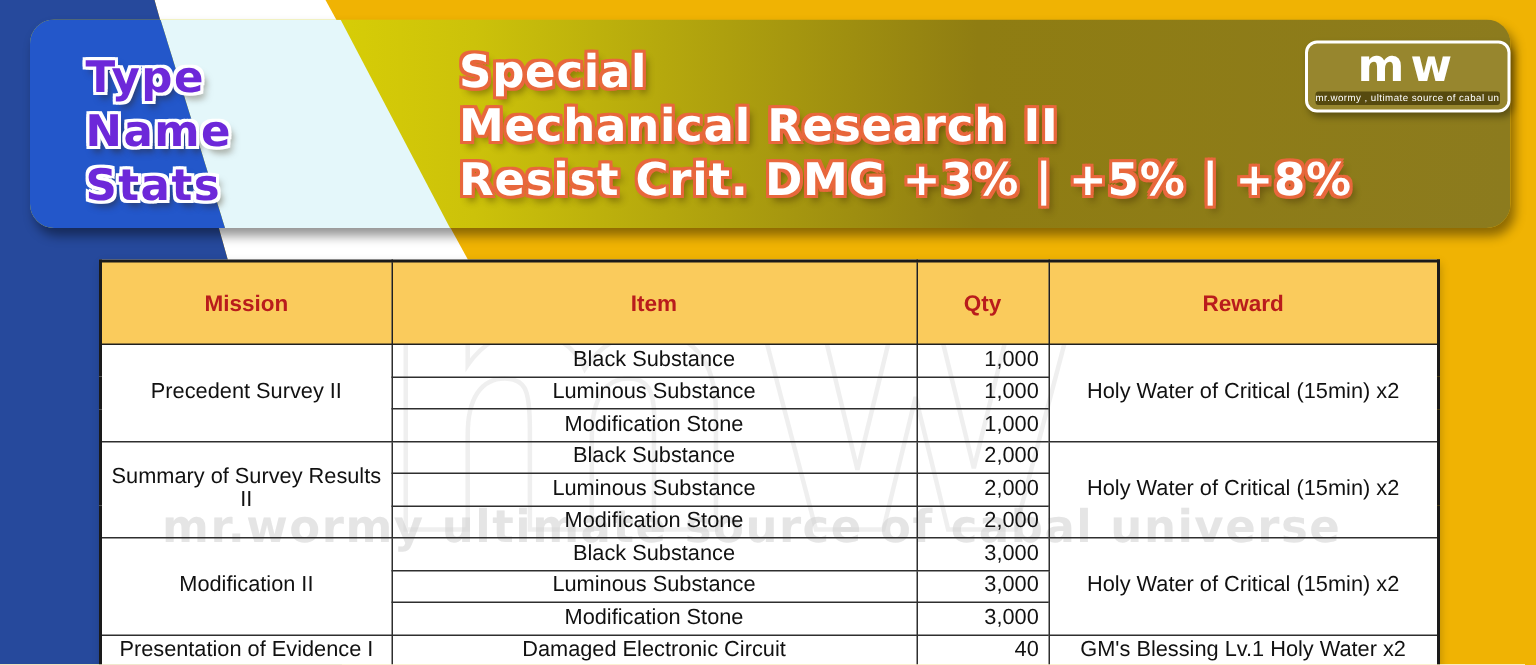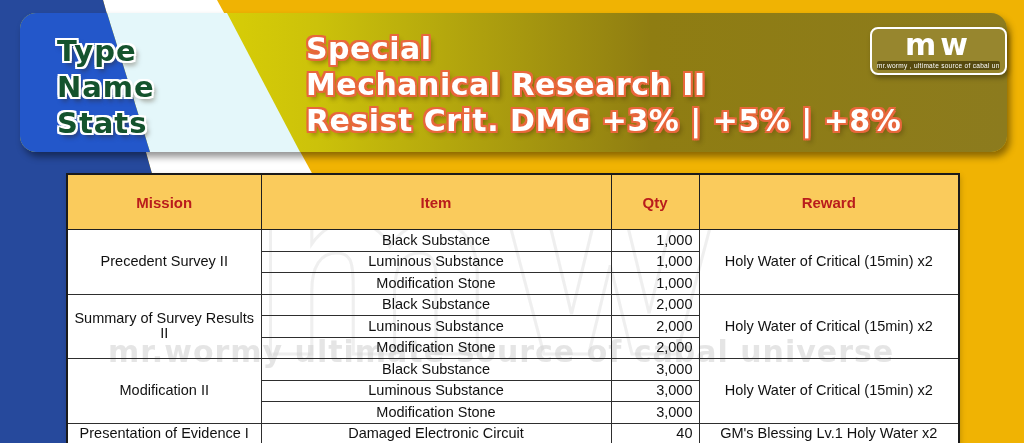--- a/index.html
+++ b/index.html
@@ -20,21 +20,21 @@
   .hb-grad { position: absolute; inset: 0;
     background: linear-gradient(90deg, #D8CE06 20%, #CCC20A 30%, #8F7D12 64%, #8C7B1E 100%); }
   .hb-cyan { position: absolute; inset: 0; background: #E4F7FA;
     clip-path: polygon(87px 0, 207px 0, 280px 100%, 130px 100%); }
   .hb-blue { position: absolute; inset: 0; background: #2357CA;
     clip-path: polygon(0 0, 87px 0, 130px 100%, 0 100%); }
 
   .left-labels {
     position: absolute; left: 37px; top: 20px;
     font-family: "DejaVu Sans", sans-serif; font-weight: 700;
-    font-size: 29px; line-height: 36px; letter-spacing: 1px; color: #14532d;
+    font-size: 29px; line-height: 36px; letter-spacing: 1px; color: #6d28d9;
     text-shadow: -2px -2px 0 #fff, 2px -2px 0 #fff, -2px 2px 0 #fff, 2px 2px 0 #fff,
                  -2px 0 0 #fff, 2px 0 0 #fff, 0 -2px 0 #fff, 0 2px 0 #fff,
                  3px 4px 5px rgba(50,30,0,.5);
   }
   .center-lines {
     position: absolute; left: 286px; top: 18px;
     font-family: "DejaVu Sans", sans-serif; font-weight: 700;
     font-size: 30px; line-height: 36px; letter-spacing: .5px; color: #FFFFFF;
     white-space: nowrap;
     text-shadow: -2px -2px 0 #E8673C, 2px -2px 0 #E8673C, -2px 2px 0 #E8673C, 2px 2px 0 #E8673C,

